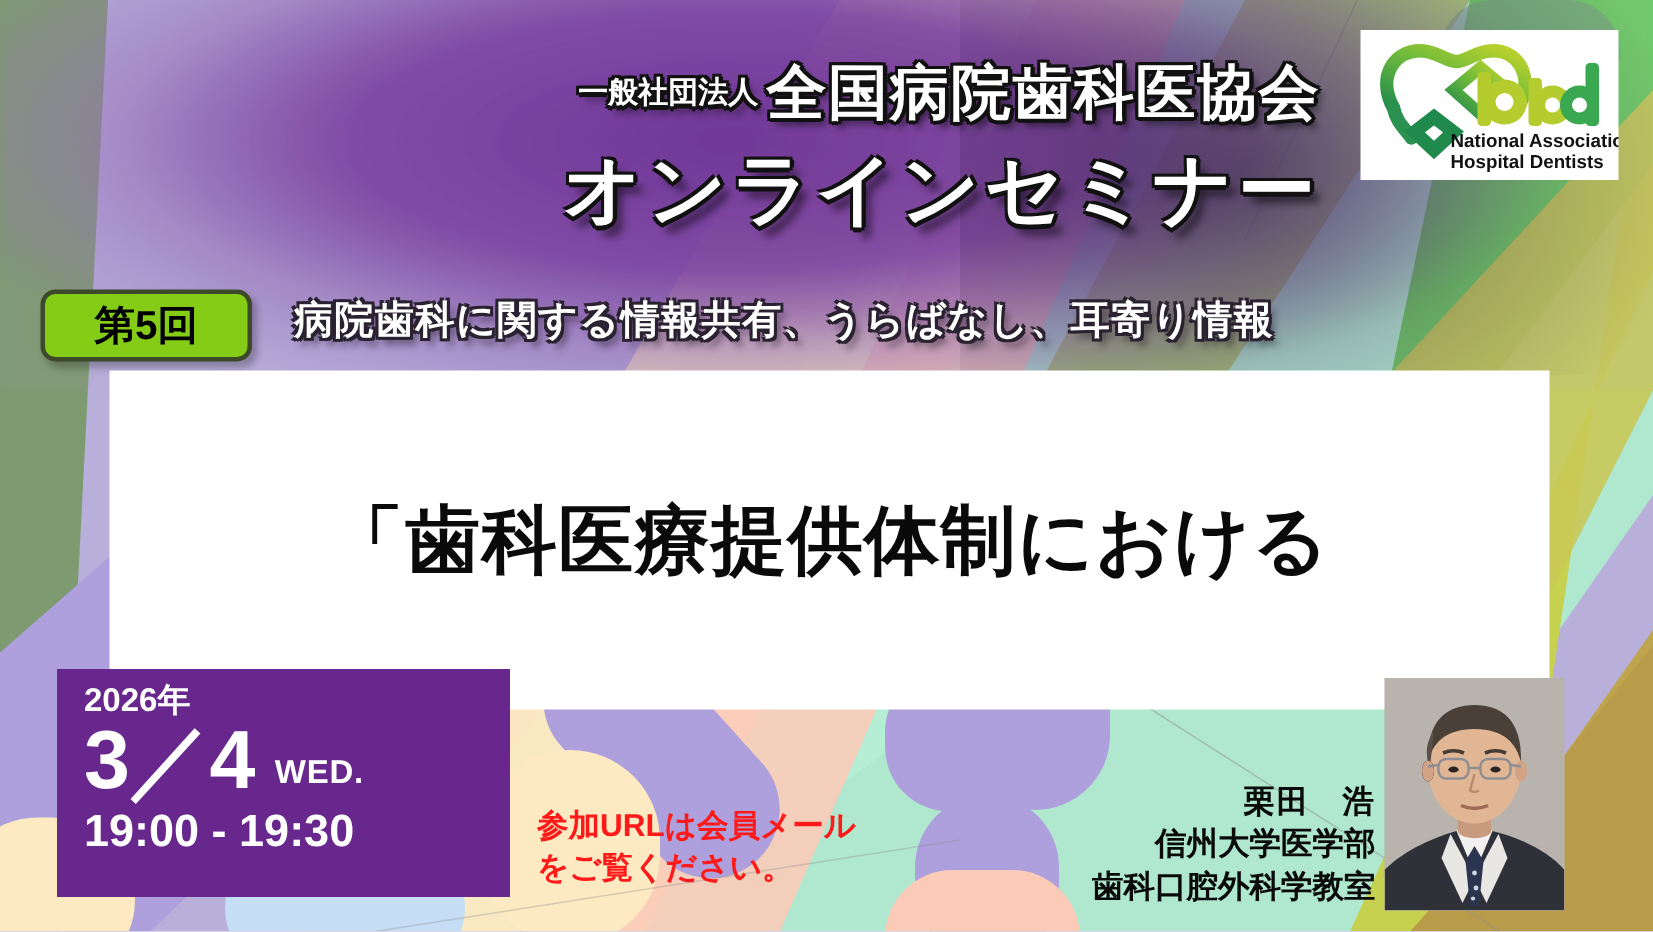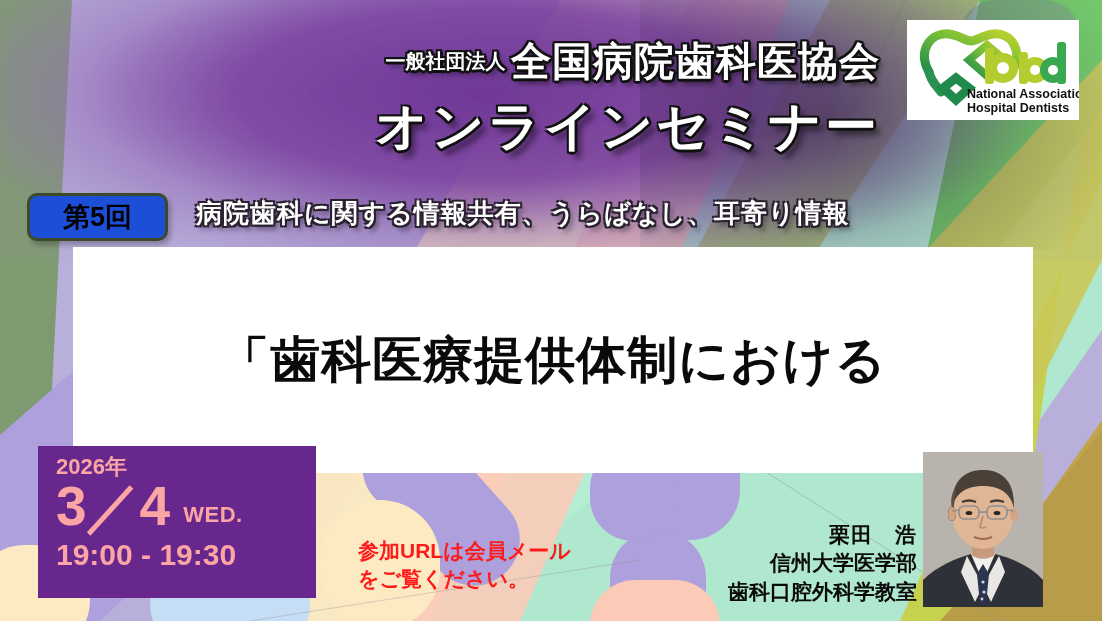--- a/index.html
+++ b/index.html
@@ -54,21 +54,21 @@
     font-size:52px;font-weight:bold;color:#fff;letter-spacing:3px;
     text-shadow:
       2px 2px 0 #111, -2px 2px 0 #111, 2px -2px 0 #111, -2px -2px 0 #111,
       0 3px 0 #111, 3px 0 0 #111,
       6px 7px 6px rgba(0,0,0,.55);
   }
 
   .roundno{
     position:absolute;left:27px;top:193px;
     width:135px;height:42px;
-    background:#1d4ed8;border:3px solid #3c4a2a;border-radius:10px;
+    background:#84cc16;border:3px solid #3c4a2a;border-radius:10px;
     display:flex;align-items:center;justify-content:center;
     font-size:27px;font-weight:bold;color:#000;
     box-shadow:3px 4px 5px rgba(0,0,0,.25);
     letter-spacing:0px;
   }
 
   .tagline{
     position:absolute;left:196px;top:196px;
     white-space:nowrap;
     font-size:26px;font-weight:bold;color:#fff;letter-spacing:1px;
@@ -84,22 +84,22 @@
     background:#fff;
     display:flex;flex-direction:column;align-items:center;justify-content:center;
   }
   .titlecard .line{
     font-size:50px;font-weight:bold;color:#0a0a0a;letter-spacing:1px;line-height:1.22;
     white-space:nowrap;
   }
 
   
   .datebox{
-    position:absolute;left:38px;top:446px;width:278px;height:152px;
-    background:#67278c;color:#fca5a5;
+    position:absolute;left:38px;top:446px;width:302px;height:152px;
+    background:#67278c;color:#ffffff;
     padding:10px 0 0 18px;box-sizing:border-box;
   }
   .dl-year{font-size:22px;font-weight:bold;letter-spacing:0px;line-height:1;}
   .dl-day{display:flex;align-items:flex-end;gap:14px;margin-top:1px;}
   .dl-day .md{font-size:55px;font-weight:bold;line-height:1;letter-spacing:-1px;}
   .dl-day .dow{font-size:22px;font-weight:bold;line-height:1;padding-bottom:8px;letter-spacing:0.5px;}
   .dl-time{font-size:30px;font-weight:bold;line-height:1;margin-top:6px;letter-spacing:0px;}
 
   
   .urlnote{

